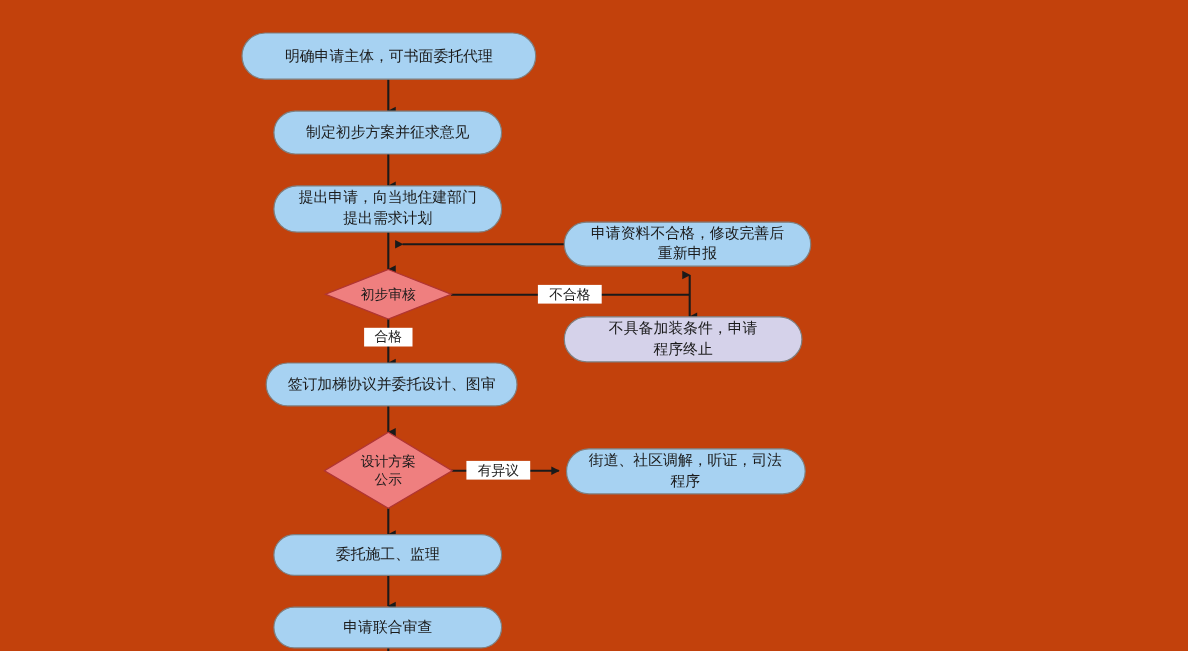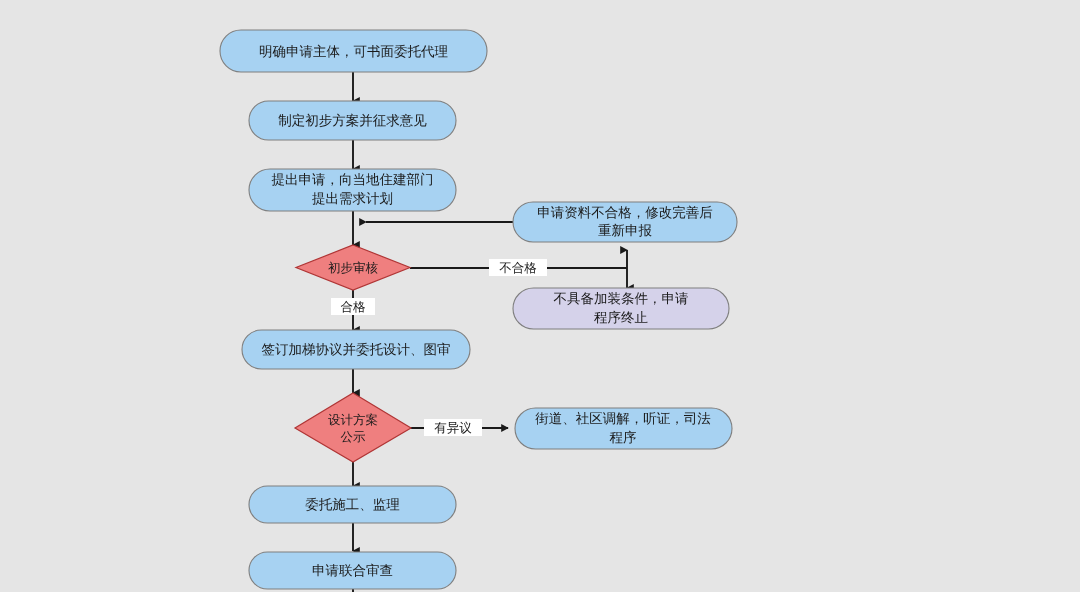--- a/index.html
+++ b/index.html
@@ -10,21 +10,21 @@
   body {
     width: 1080px;
     height: 592px;
     overflow: hidden;
     font-family: "DejaVu Sans", "Liberation Sans", sans-serif;
   }
   #flowchart-root {
     position: relative;
     width: 1080px;
     height: 592px;
-    background: #e5e5e5;
+    background: #c2410c;
   }
   svg#diagram {
     display: block;
     width: 1080px;
     height: 592px;
   }
   .node-shape {
     stroke: #7f7f7f;
     stroke-width: 1.1;
   }

